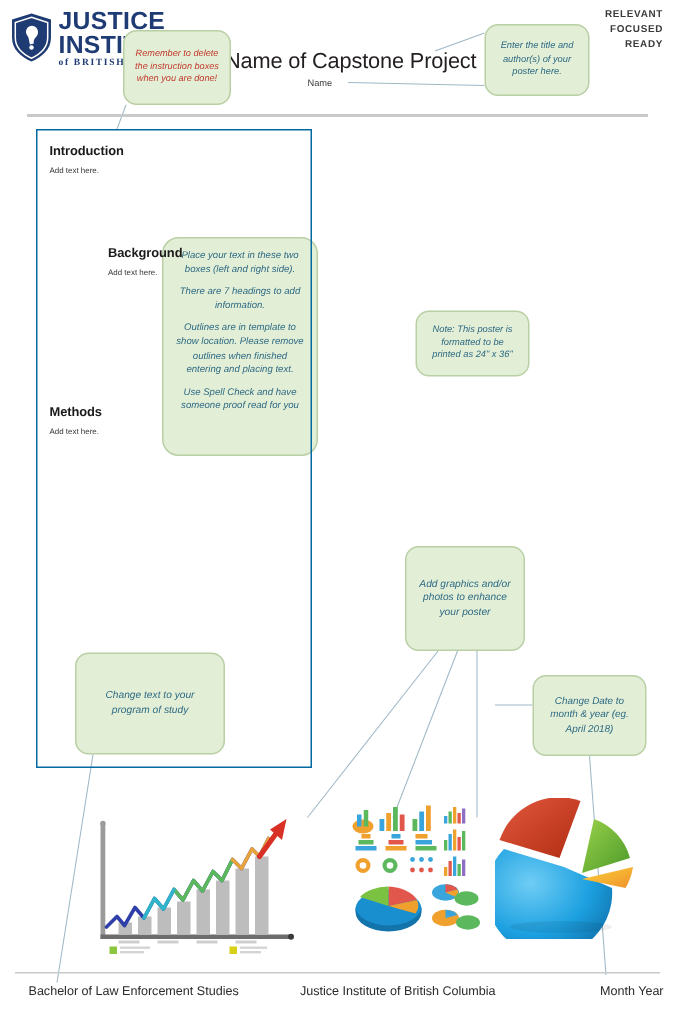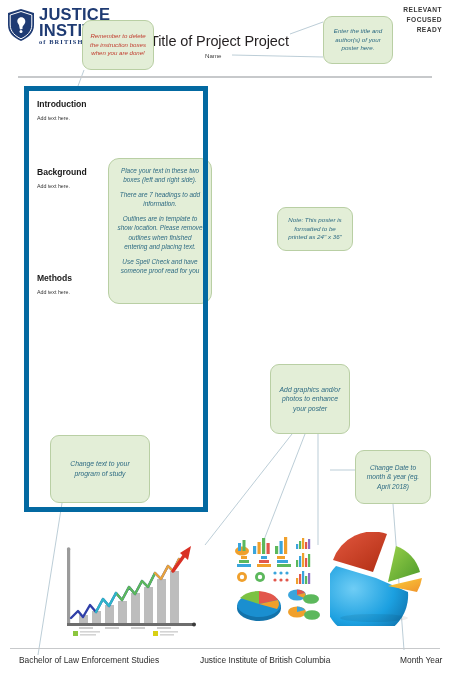--- a/index.html
+++ b/index.html
@@ -73,21 +73,21 @@
   #cb-boxes{left:108px;top:158px;width:104px;height:146px;font-size:6.4px;padding:7px 8px;
             align-items:flex-start;border-radius:11px;}
   #cb-note{left:277px;top:207px;width:76px;height:44px;font-size:6.2px;padding:3px 6px;}
   #cb-graphics{left:270px;top:364px;width:80px;height:70px;font-size:6.8px;padding:4px 6px;}
   #cb-date{left:355px;top:450px;width:76px;height:54px;font-size:6.6px;padding:4px 5px;}
   #cb-program{left:50px;top:435px;width:100px;height:68px;font-size:6.8px;padding:4px 6px;}
 
   
   .col{
     position:absolute;
-    border:5px solid #0369a1;
+    border:1px solid #0369a1;
     box-sizing:border-box;
     background:transparent;
   }
   #col-left{left:24px;top:86px;width:184px;height:426px;}
   #col-right{left:234px;top:86px;width:184px;height:382px;}
 
   .sec{position:absolute;left:8px;}
   .sec h2{
     margin:0;padding:0;
     font-size:8.6px;font-weight:bold;color:#1a1a1a;
@@ -158,21 +158,21 @@
       <span class="logo-l3">of BRITISH COLUMBIA</span>
     </div>
   </div>
 
   <div class="tagline">
     <div>RELEVANT</div>
     <div>FOCUSED</div>
     <div>READY</div>
   </div>
 
-  <div class="poster-title">Title of Project Project</div>
+  <div class="poster-title">Name of Capstone Project</div>
   <div class="poster-name">Name</div>
 
   <div class="hrule"></div>
 
   <div class="callout red" id="cb-delete">Remember to delete the instruction boxes when you are done!</div>
 
   <div class="callout" id="cb-title">Enter the title and author(s) of your poster here.</div>
 
   <div class="callout" id="cb-boxes">
     <div>
@@ -189,21 +189,21 @@
 
   <div class="callout" id="cb-date">Change Date to month &amp; year (eg. April 2018)</div>
 
   <div class="callout" id="cb-program">Change text to your program of study</div>
 
   <div class="col" id="col-left">
     <div class="sec" style="top:8px;">
       <h2>Introduction</h2>
       <div class="body">Add text here.</div>
     </div>
-    <div class="sec" style="top:76px;">
+    <div class="sec" style="top:76px;margin-left:39px;">
       <h2>Background</h2>
       <div class="body">Add text here.</div>
     </div>
     <div class="sec" style="top:182px;">
       <h2>Methods</h2>
       <div class="body">Add text here.</div>
     </div>
   </div>
 
 

